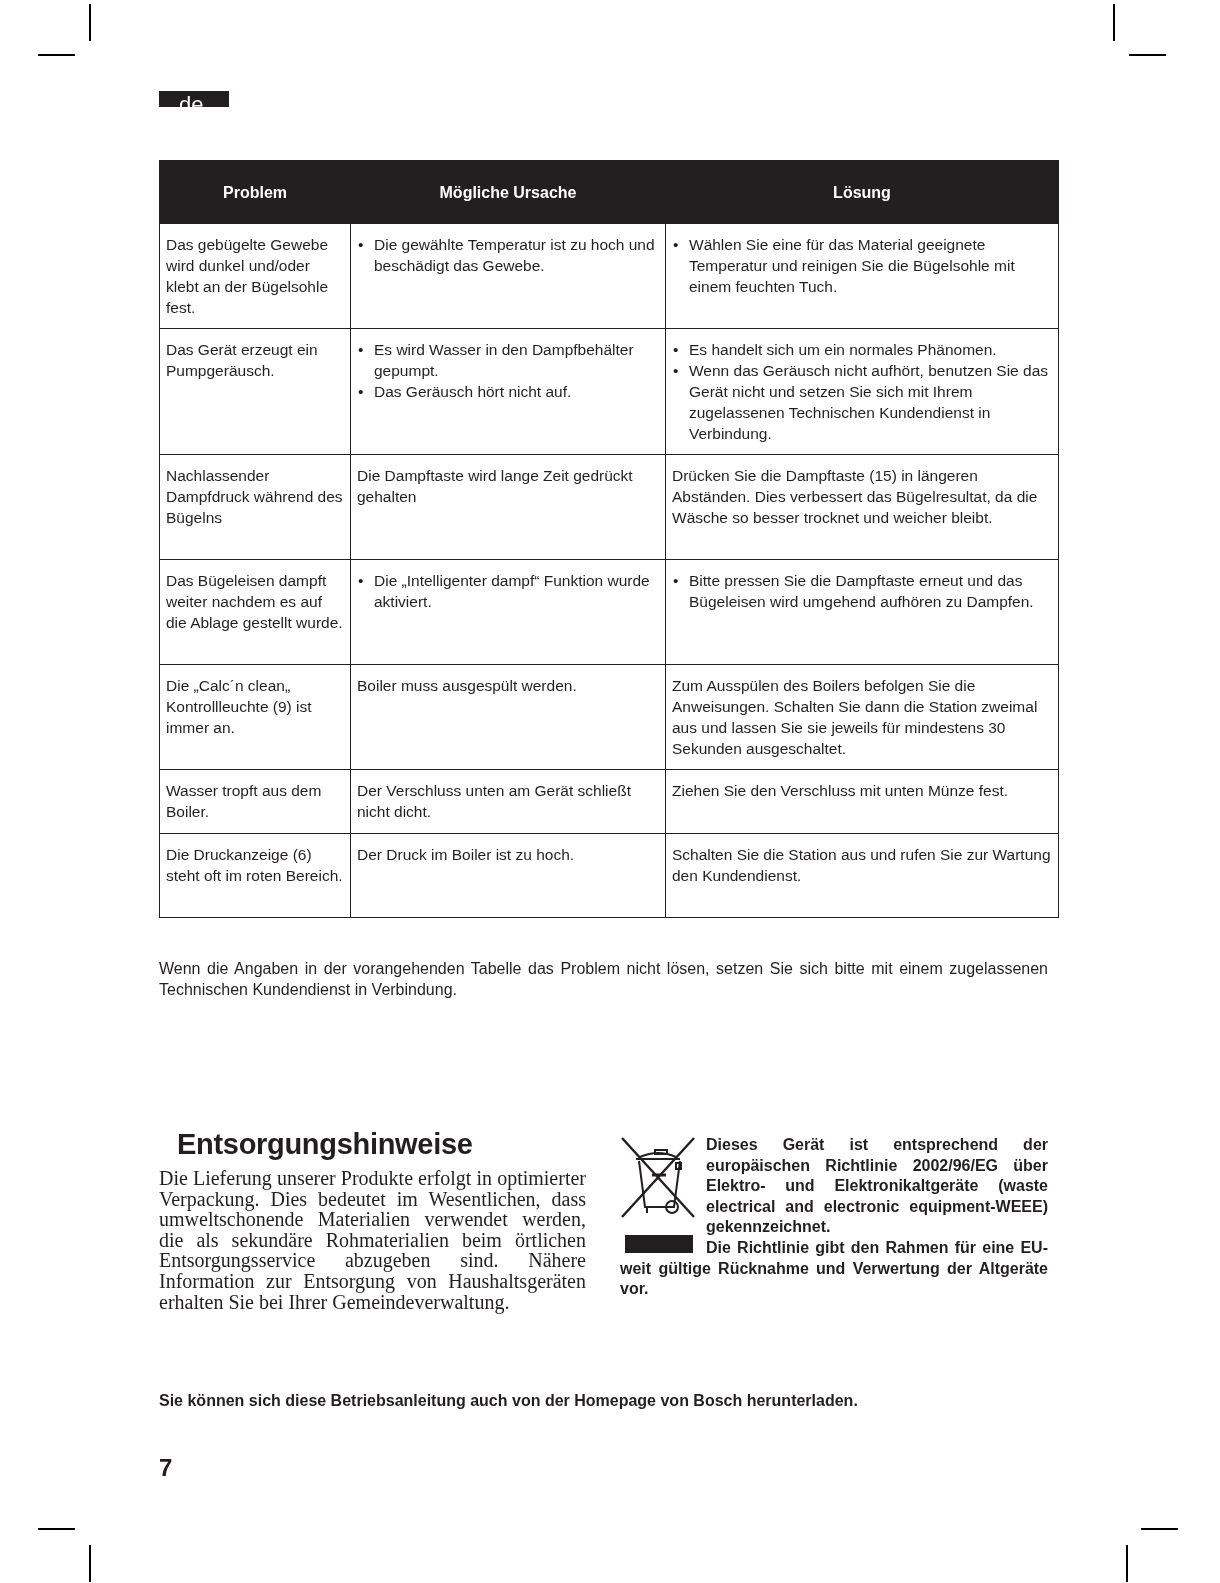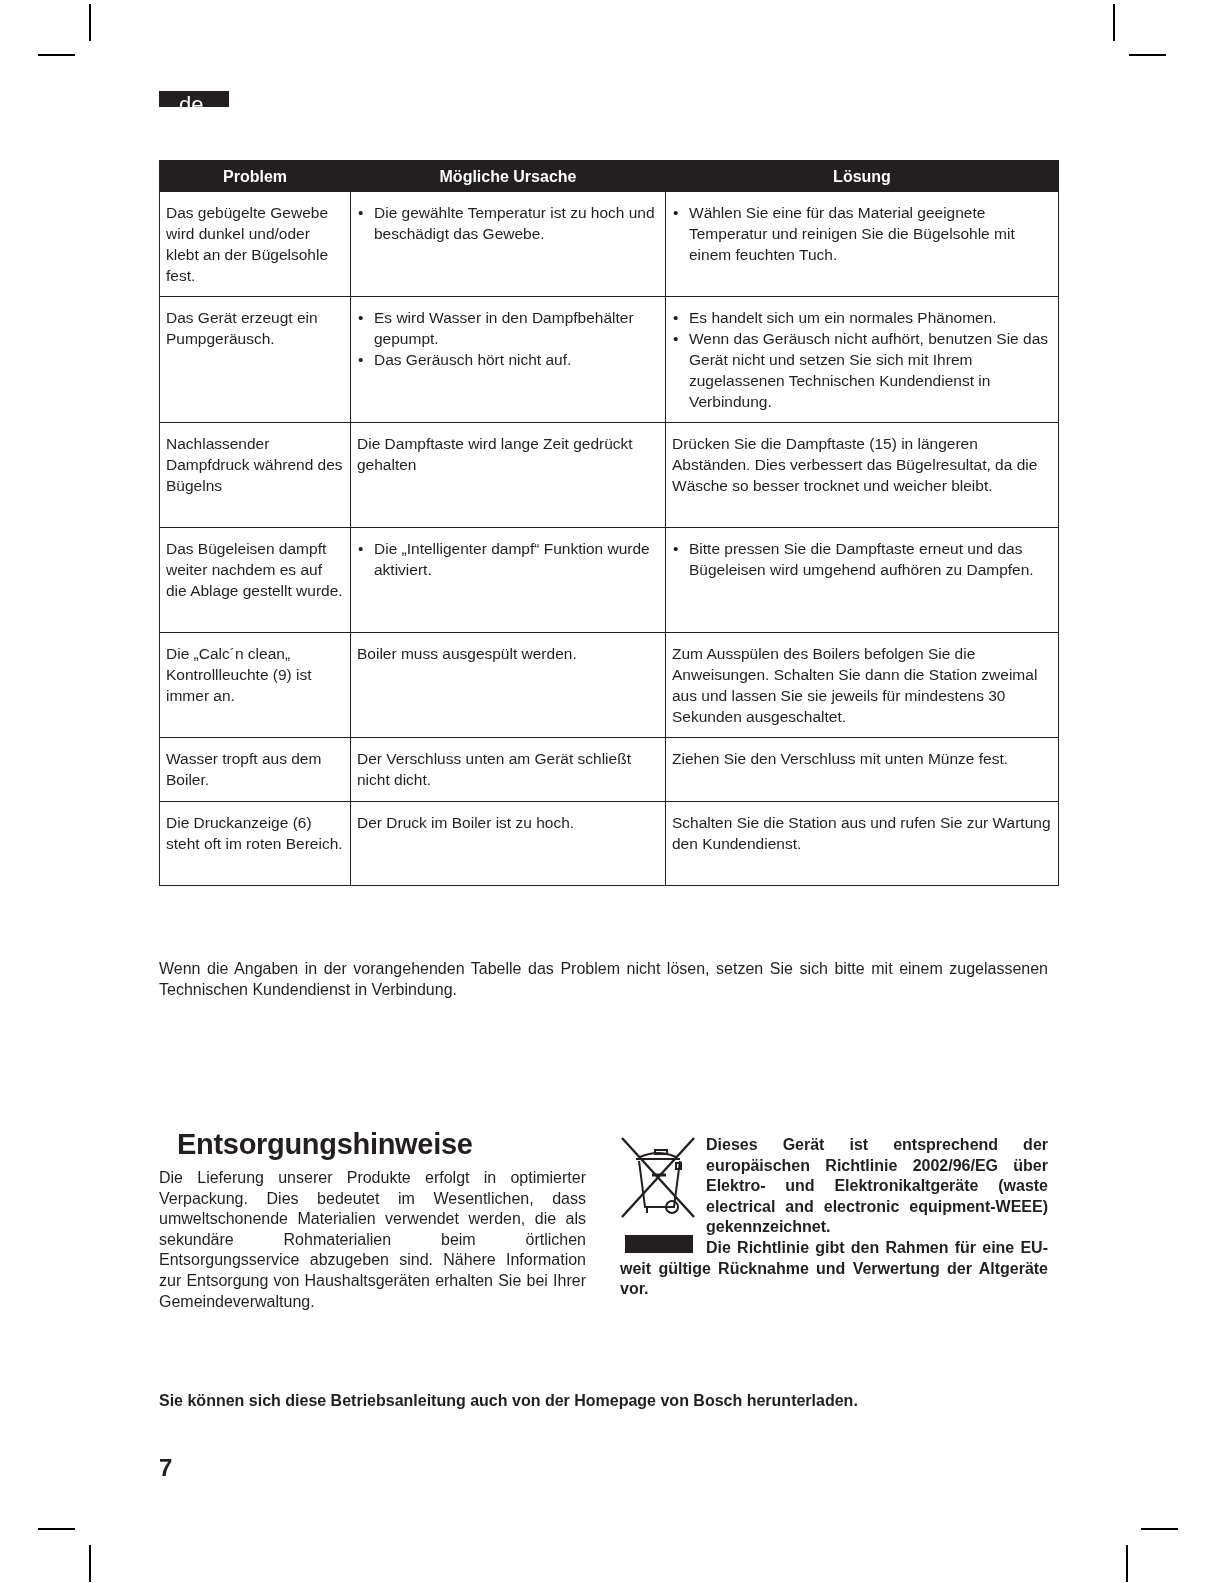--- a/index.html
+++ b/index.html
@@ -13,21 +13,21 @@
     position: absolute; left: 159px; top: 91px; width: 70px; height: 16px;
     background: #231f20; color: #fff; font-size: 22px; line-height: 28px;
     padding-left: 20px; box-sizing: border-box;
   }
   table.trouble {
     position: absolute; left: 159px; top: 160px; width: 899px;
     border-collapse: collapse; table-layout: fixed; font-size: 15.5px; line-height: 21px;
   }
   table.trouble th {
     background: #231f20; color: #fff; font-weight: bold; font-size: 16px;
-    height: 30px; padding: 0; text-align: center; border: 1px solid #231f20;
+    height: 30px; padding: 16px; text-align: center; border: 1px solid #231f20;
   }
   table.trouble td {
     border: 1px solid #231f20; vertical-align: top; padding: 10px 6px 10px 6px;
   }
   table.trouble ul { margin: 0; padding: 0; list-style: none; }
   table.trouble li { position: relative; padding-left: 17px; }
   table.trouble li::before {
     content: "\2022"; position: absolute; left: 1px; top: 0;
   }
   table.trouble li.tight { padding-left: 17px; }
@@ -35,21 +35,21 @@
   .footnote {
     position: absolute; left: 159px; top: 958px; width: 889px;
     font-size: 16px; line-height: 21px; text-align: justify; text-align-last: left;
   }
   .disposal-title {
     position: absolute; left: 177px; top: 1128px;
     font-size: 29px; font-weight: bold; letter-spacing: -0.3px;
   }
   .disposal-body {
     position: absolute; left: 159px; top: 1168px; width: 427px;
-    font-size: 16px; line-height: 20.6px; text-align: justify;
+    font-size: 20px; line-height: 20.6px; text-align: justify; font-family: Liberation Serif, serif;
   }
   .weee-block {
     position: absolute; left: 620px; top: 1135px; width: 428px;
   }
   .weee-icon { position: absolute; left: 0; top: 0; width: 78px; height: 90px; }
   .weee-bar { position: absolute; left: 5px; top: 100px; width: 68px; height: 18px; background: #231f20; }
   .weee-text {
     font-size: 16px; line-height: 20.6px; font-weight: bold; text-align: justify;
   }
   .weee-text p { margin: 0; }

